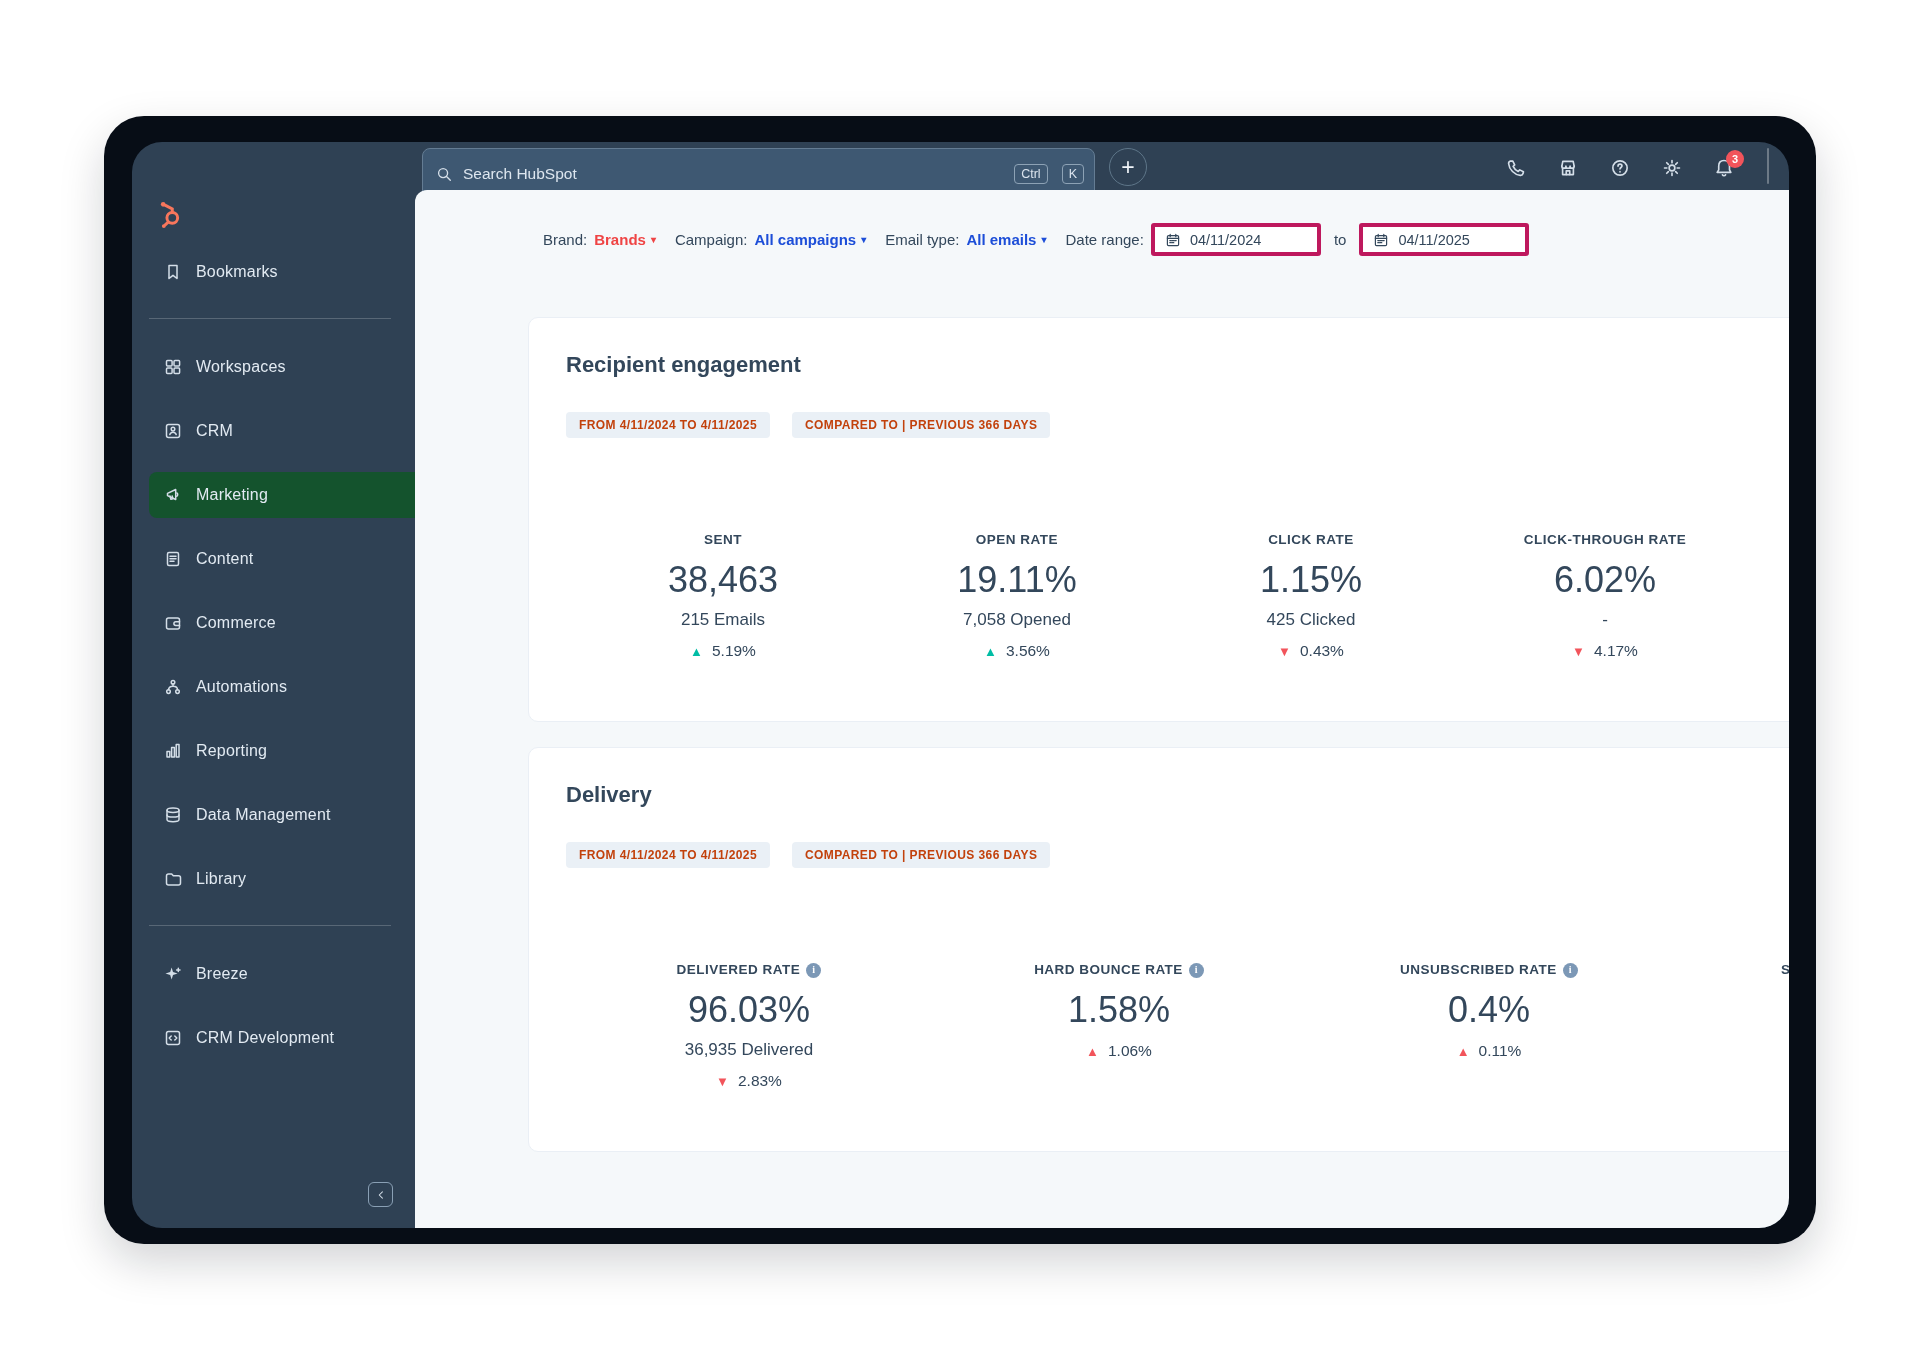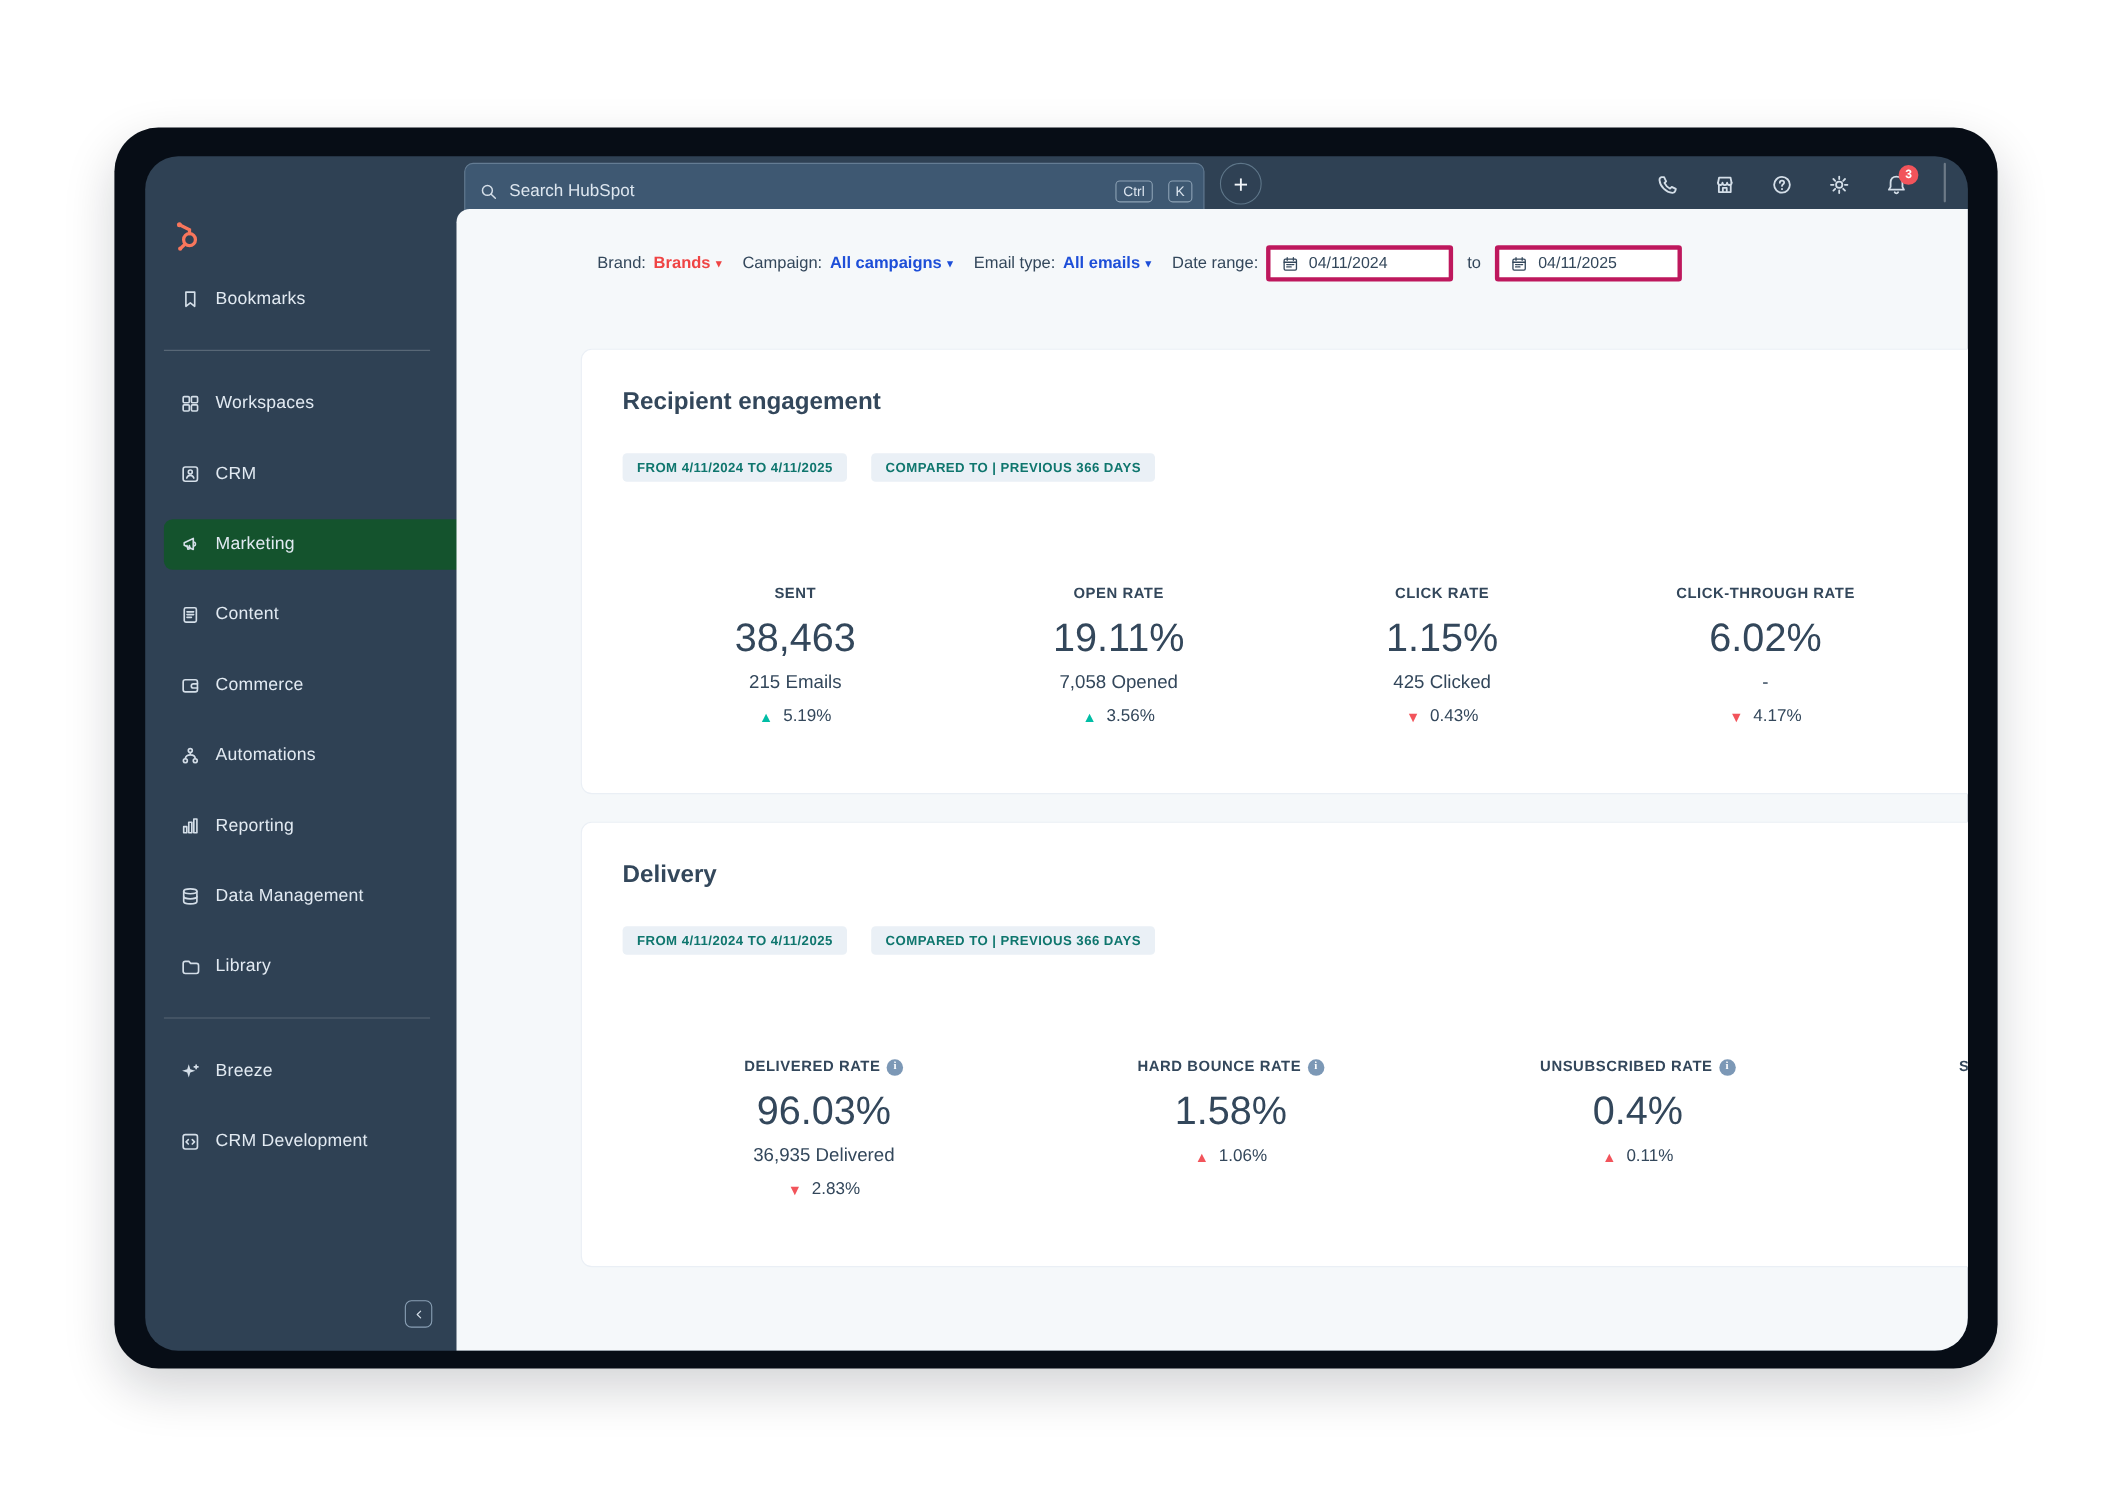--- a/index.html
+++ b/index.html
@@ -100,21 +100,21 @@
   .card {
     position:absolute; left:113px; width:1400px;
     background:#ffffff; border:1px solid #eaeff5; border-radius:10px;
     padding-top:34px;
   }
   .card-recipient { top:127px; height:405px; }
   .card-delivery  { top:557px; height:405px; }
   .card-title { margin-left:37px; font-size:22px; line-height:26px; font-weight:bold; color:#33475b; }
   .badges { margin:34px 0 0 37px; display:flex; gap:22px; }
   .pill {
-    background:#eaf0f6; color:#0f766e; font-size:12px; font-weight:bold;
+    background:#eaf0f6; color:#c2410c; font-size:12px; font-weight:bold;
     letter-spacing:.4px; padding:6px 13px; border-radius:4px; line-height:14px; white-space:nowrap;
   }
   .metrics { margin-top:94px; display:flex; }
   .metrics.rec { padding-left:47px; }
   .metrics.del { padding-left:35px; }
   .metric-col { text-align:center; }
   .metrics.rec .metric-col { width:294px; }
   .metrics.del .metric-col { width:370px; }
   .metric-label {
     display:flex; align-items:center; justify-content:center; gap:6px;

